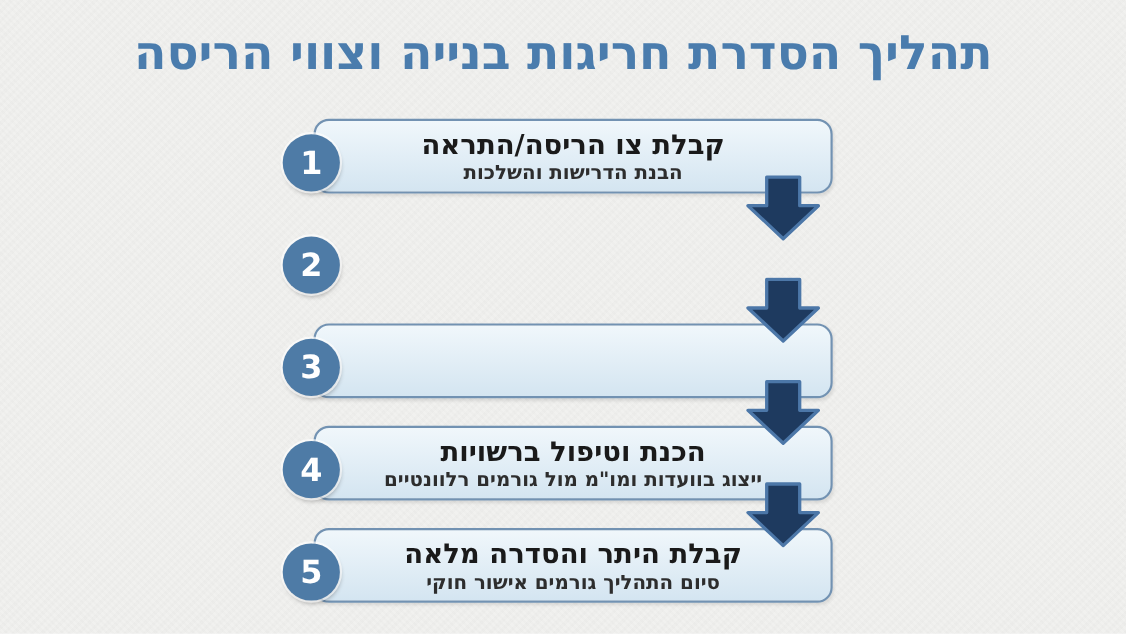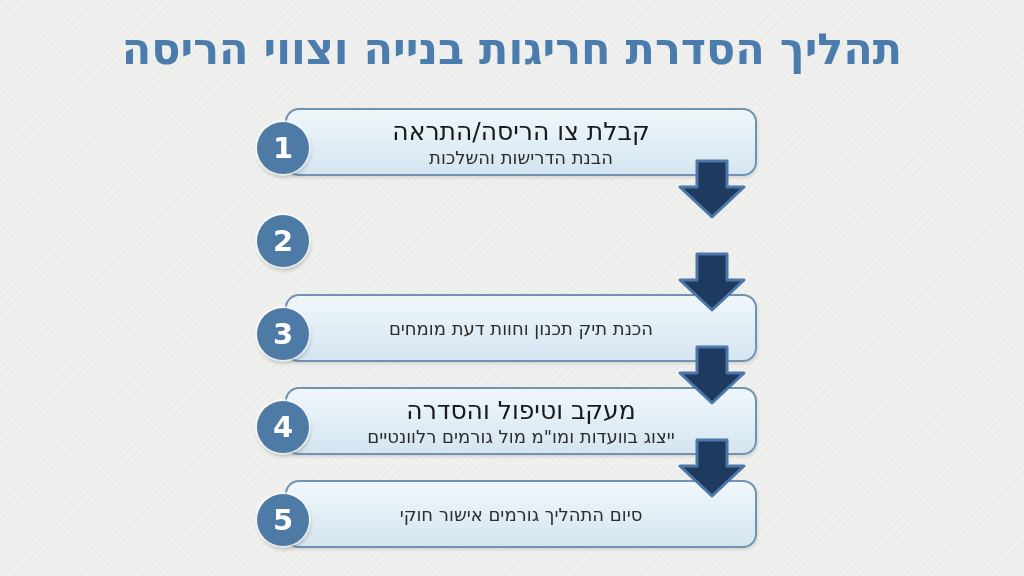--- a/index.html
+++ b/index.html
@@ -64,30 +64,31 @@
     box-shadow: 1px 2px 3px rgba(0,0,0,0.10);
     display: flex;
     flex-direction: column;
     align-items: center;
     justify-content: center;
     z-index: 1;
     padding: 2px 24px 0 24px;
   }
   .step-title {
     font-size: 25px;
-    font-weight: normal;
+    font-weight: bold;
     color: var(--step_title_text, #1A1A1A);
     line-height: 1.2;
     white-space: nowrap;
   }
   .step-subtitle {
     font-size: 18px;
     color: var(--step_subtitle_text, #2D2D2D);
     line-height: 1.25;
     white-space: nowrap;
+    font-weight: bold;
   }
   .badge {
     position: absolute;
     left: 257px;
     top: 14px;
     width: 52px;
     height: 52px;
     border-radius: 50%;
     background: var(--badge_fill, #4E7BA6);
     color: var(--badge_text, #FFFFFF);
@@ -141,47 +142,47 @@
         <span>2</span>
       </div>
     </div>
 
     <svg class="arrow" style="top:252px" viewBox="0 0 72 60">
       <polygon points="21,2 51,2 51,28 68,28 36,58 4,28 21,28"></polygon>
     </svg>
 
     <div class="step" style="top:294px">
       <div class="box">
-        <div class="step-subtitle">הכנת תיק תכנון וחוות דעת מומחים</div>
       </div>
       <div class="badge">
         <span>3</span>
       </div>
     </div>
 
     <svg class="arrow" style="top:345px" viewBox="0 0 72 60">
       <polygon points="21,2 51,2 51,28 68,28 36,58 4,28 21,28"></polygon>
     </svg>
 
     <div class="step" style="top:387px">
       <div class="box">
-        <div class="step-title">מעקב וטיפול והסדרה</div>
+        <div class="step-title">הכנת וטיפול ברשויות</div>
         <div class="step-subtitle">ייצוג בוועדות ומו"מ מול גורמים רלוונטיים</div>
       </div>
       <div class="badge">
         <span>4</span>
       </div>
     </div>
 
     <svg class="arrow" style="top:438px" viewBox="0 0 72 60">
       <polygon points="21,2 51,2 51,28 68,28 36,58 4,28 21,28"></polygon>
     </svg>
 
     <div class="step" style="top:480px">
       <div class="box">
+        <div class="step-title">קבלת היתר והסדרה מלאה</div>
         <div class="step-subtitle">סיום התהליך גורמים אישור חוקי</div>
       </div>
       <div class="badge">
         <span>5</span>
       </div>
     </div>
 
   </div>
 </div>
 

